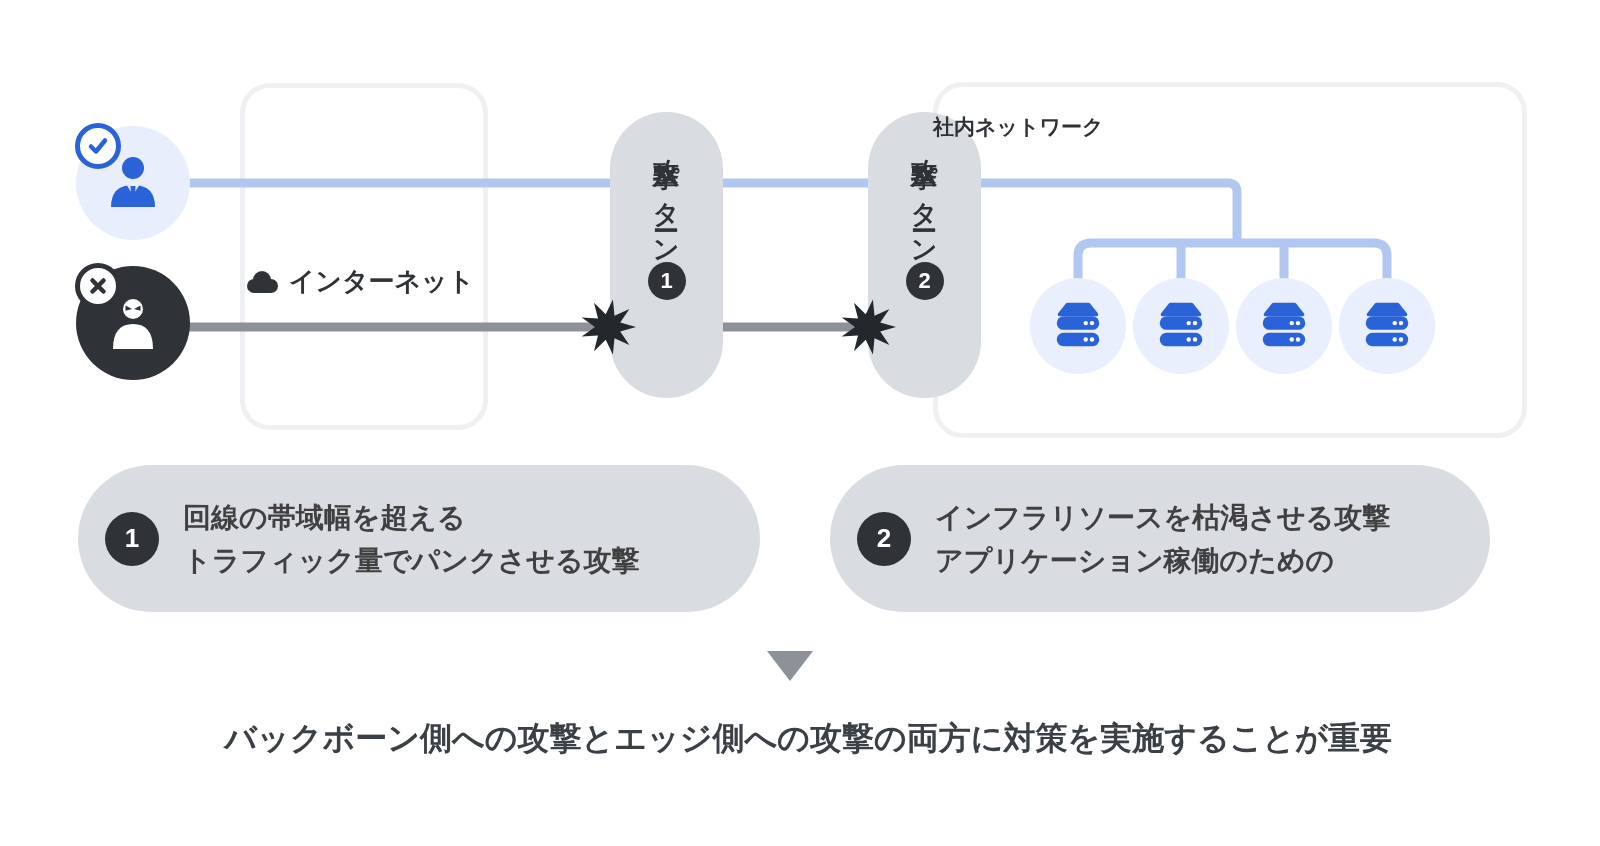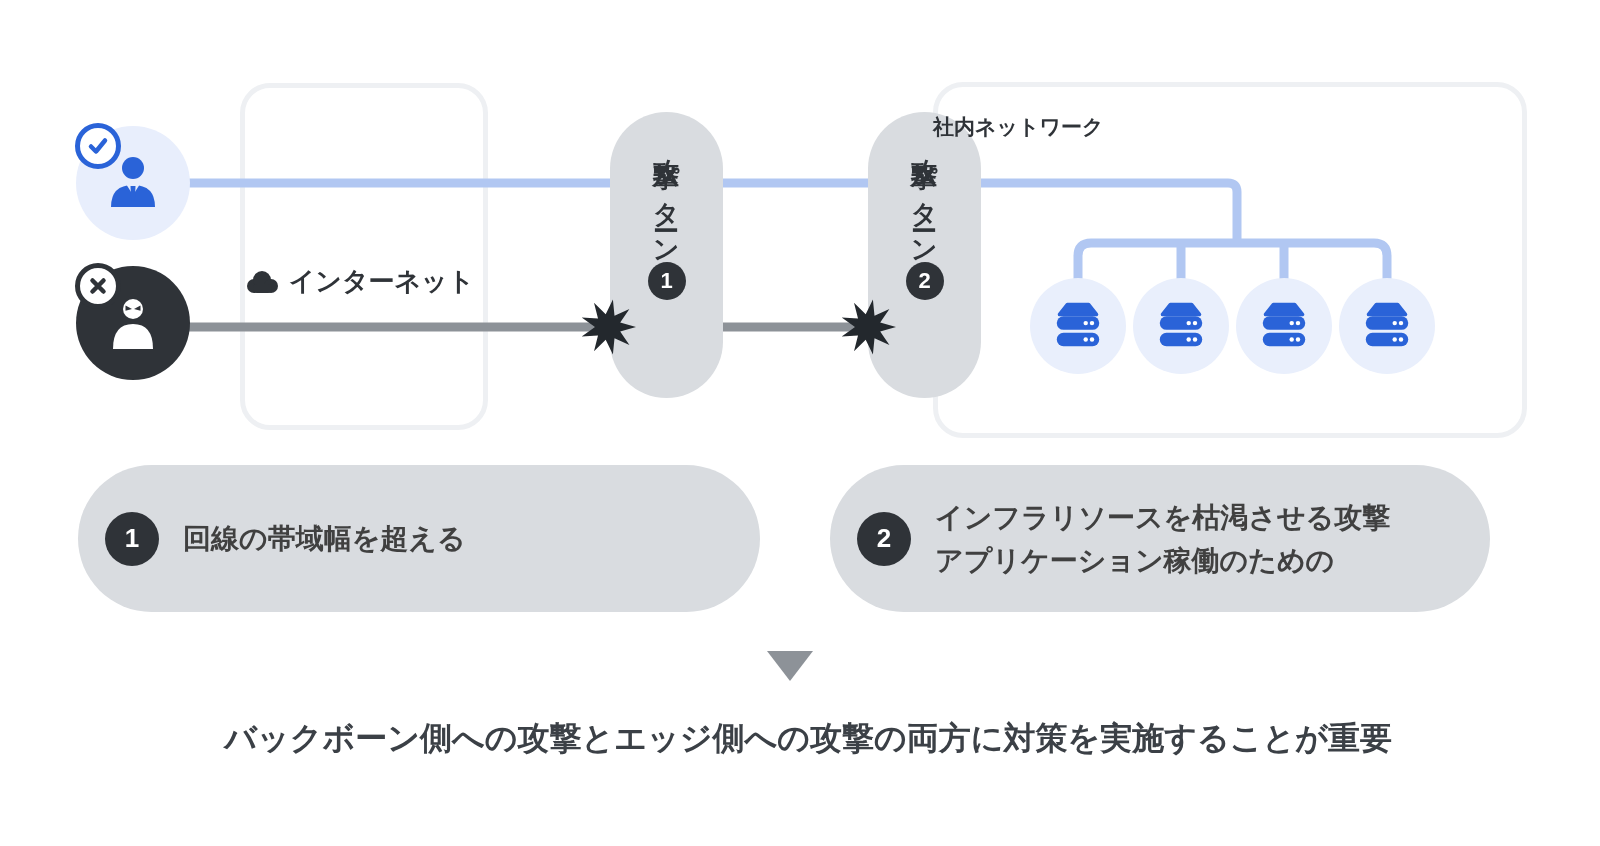--- a/index.html
+++ b/index.html
@@ -158,20 +158,21 @@
       <rect x="7" y="36" width="44" height="14" rx="7" fill="#2a63d8"></rect>
       <circle cx="37" cy="43" r="2.3" fill="#ffffff"></circle>
         <circle cx="43.5" cy="43" r="2.3" fill="#ffffff"></circle>
     </svg>
   </div>
 
   <div class="callout" style="left:78px;top:465px;width:682px;">
     <div class="num-badge">1</div>
     <div class="callout-text">
       <div>回線の帯域幅を超える</div>
+      <div>トラフィック量でパンクさせる攻撃</div>
     </div>
   </div>
   <div class="callout" style="left:830px;top:465px;width:660px;">
     <div class="num-badge">2</div>
     <div class="callout-text">
       <div>インフラリソースを枯渇させる攻撃</div>
       <div>アプリケーション稼働のための</div>
     </div>
   </div>
 

